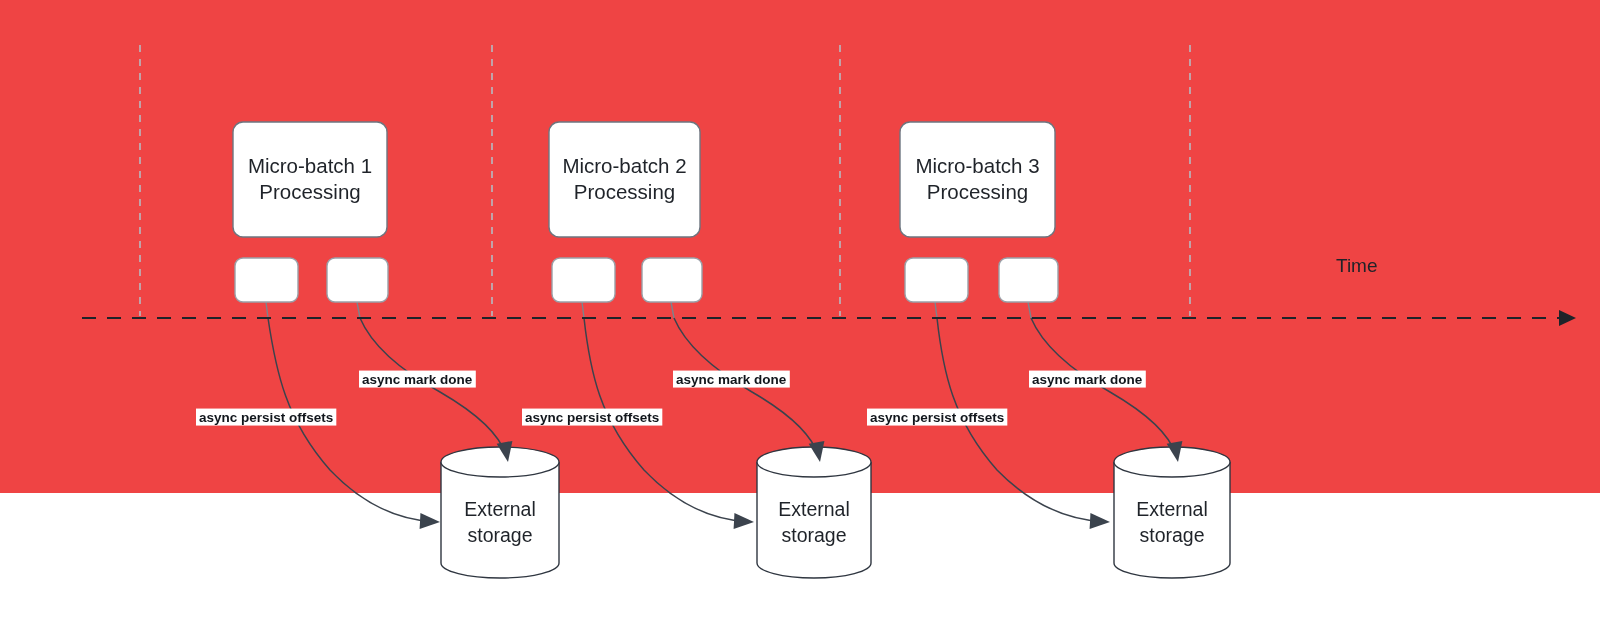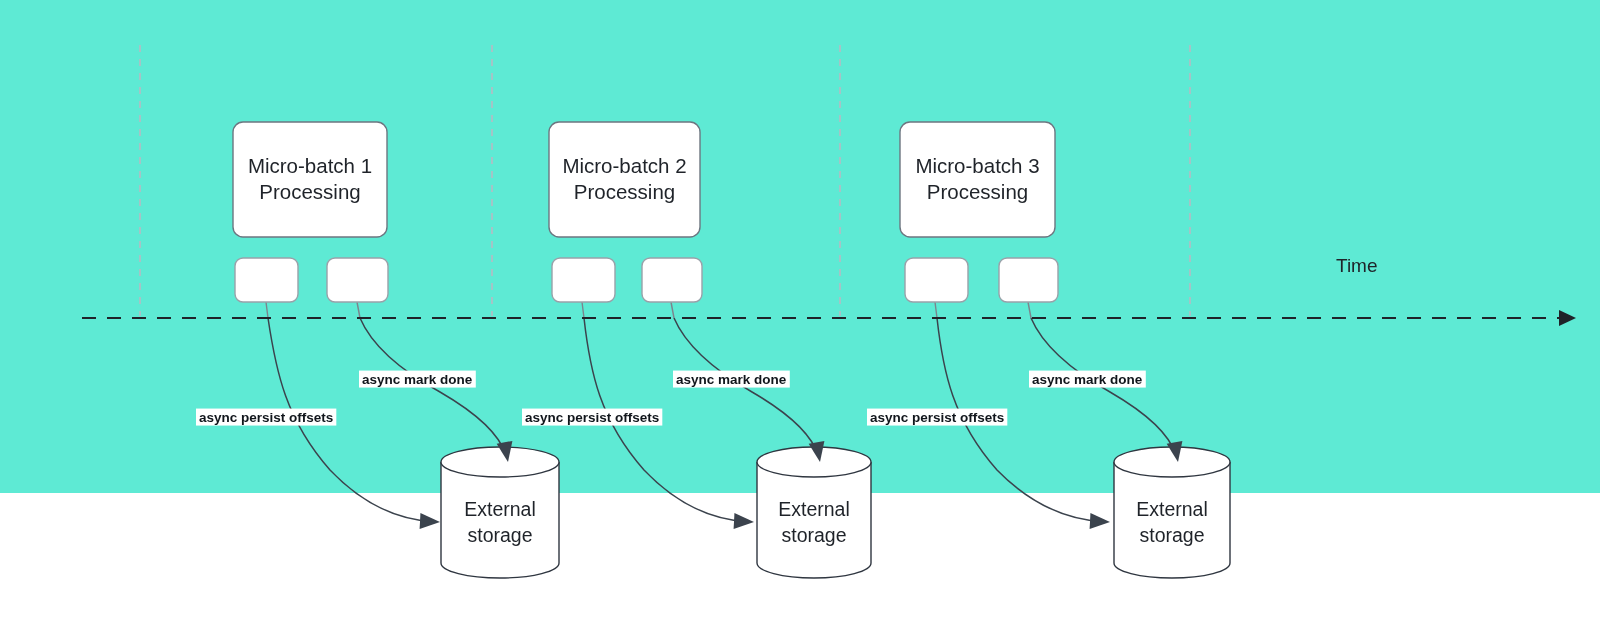--- a/index.html
+++ b/index.html
@@ -11,21 +11,21 @@
   body {
     font-family: "Liberation Sans", sans-serif;
     width: 1600px;
     height: 642px;
     overflow: hidden;
   }
   #diagram-root {
     position: relative;
     width: 1600px;
     height: 493px;
-    background: #5eead4;
+    background: #ef4444;
   }
   svg.diagram {
     display: block;
     width: 1600px;
     height: 642px;
   }
   .box-shape {
     fill: #ffffff;
     stroke: #6d7680;
     stroke-width: 1.4;

